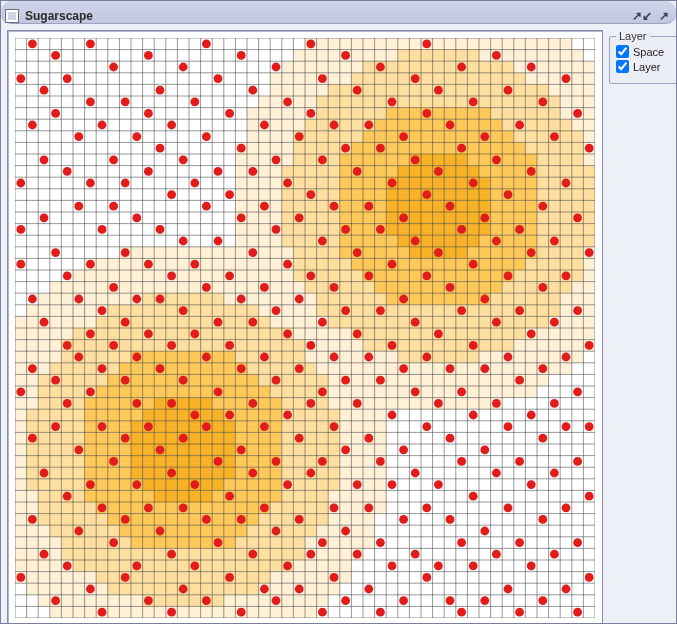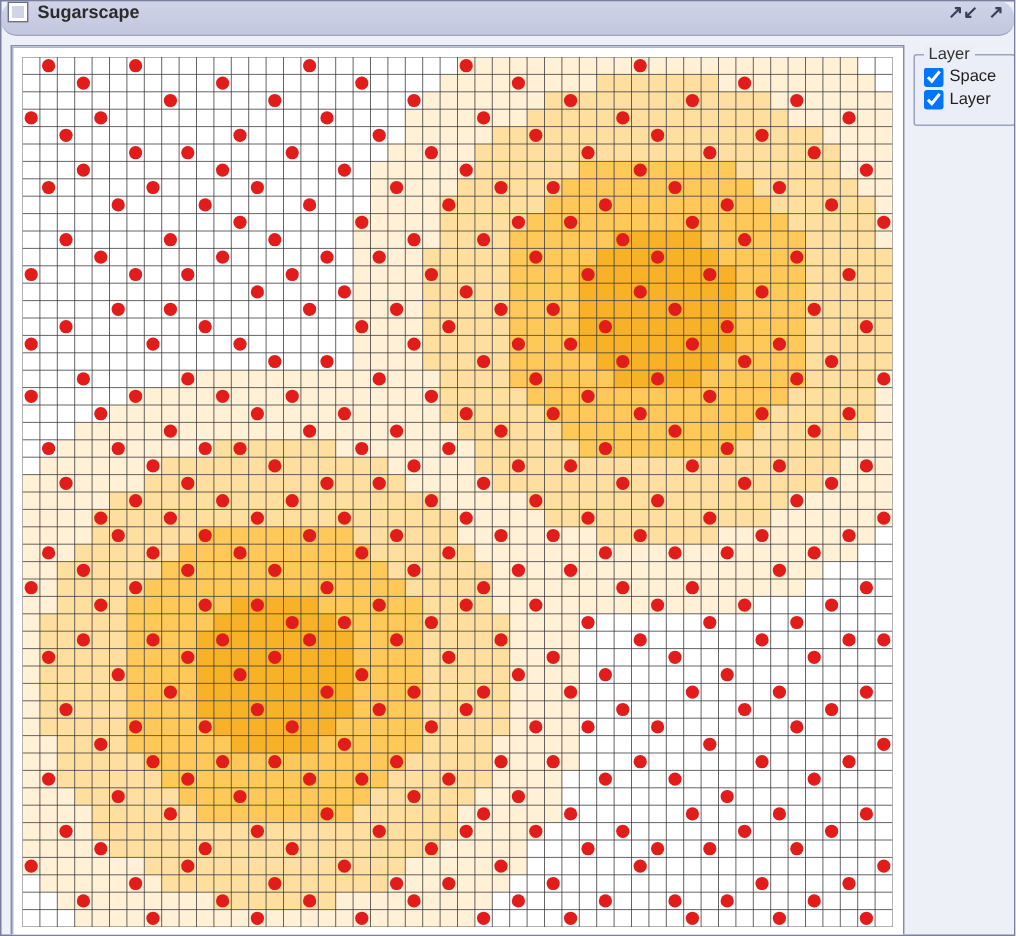--- a/index.html
+++ b/index.html
@@ -19,21 +19,21 @@
     border: 1px solid #7a7f9e;
     box-sizing: border-box;
     display: flex;
     flex-direction: column;
   }
   .titlebar {
     height: 22px;
     background: linear-gradient(to bottom, #d0d4e8 0%, #c2c7df 100%);
     border-bottom: 1px solid #9ca2bf;
     display: flex;
-    align-items: flex-start;
+    align-items: flex-end;
     padding: 0 4px;
     border-radius: 10px;
   }
   .titlebar .app-icon {
     width: 14px;
     height: 14px;
     border: 1px solid #6b6f8a;
     background: #fff;
     margin-right: 6px;
     box-sizing: border-box;
@@ -103,21 +103,21 @@
     position: absolute;
     top: -7px;
     left: 6px;
     background: #eceef7;
     padding: 0 3px;
     font-size: 11px;
     color: #333;
   }
   .layer-group label {
     display: flex;
-    align-items: flex-start;
+    align-items: center;
     gap: 4px;
     font-size: 11px;
     color: #222;
     margin: 2px 0;
     cursor: default;
   }
   .layer-group input[type=checkbox] {
     width: 13px;
     height: 13px;
     margin: 0;

